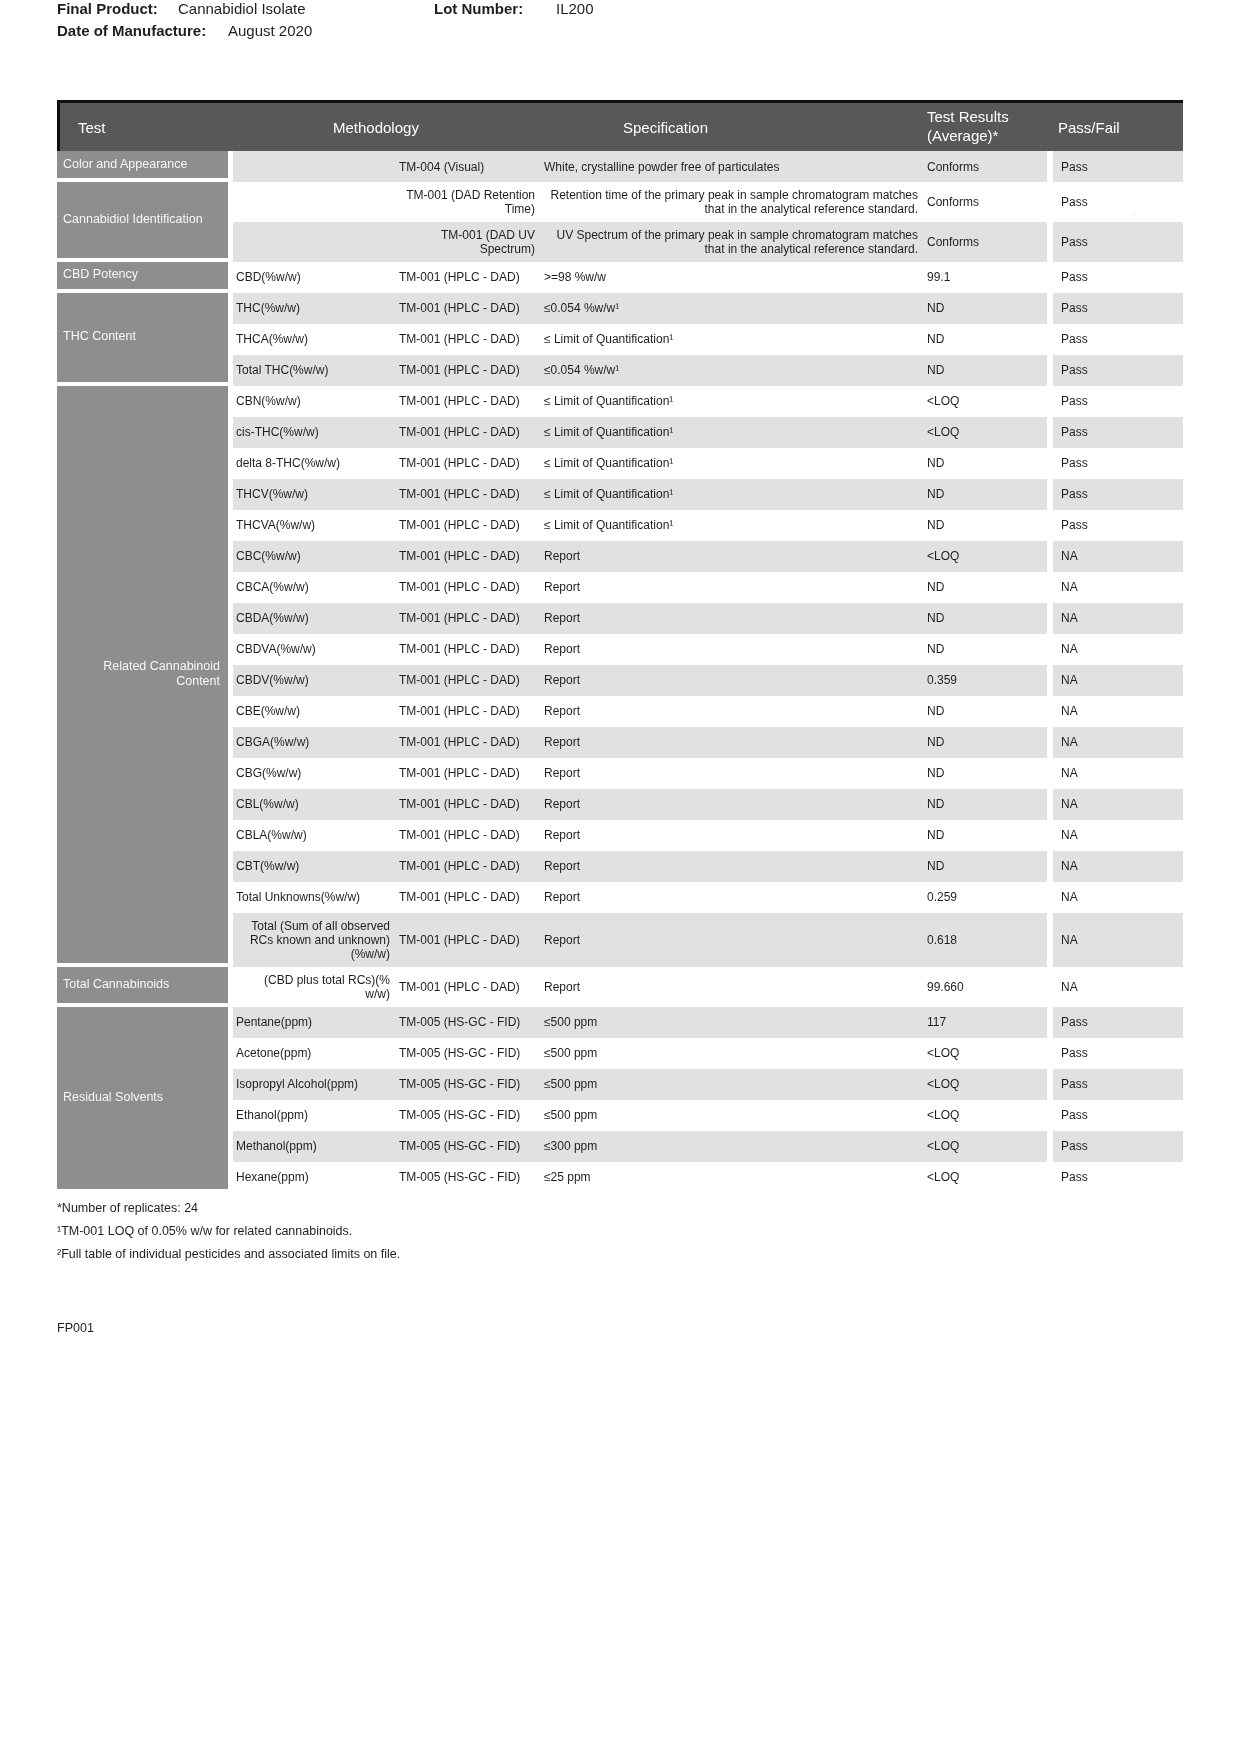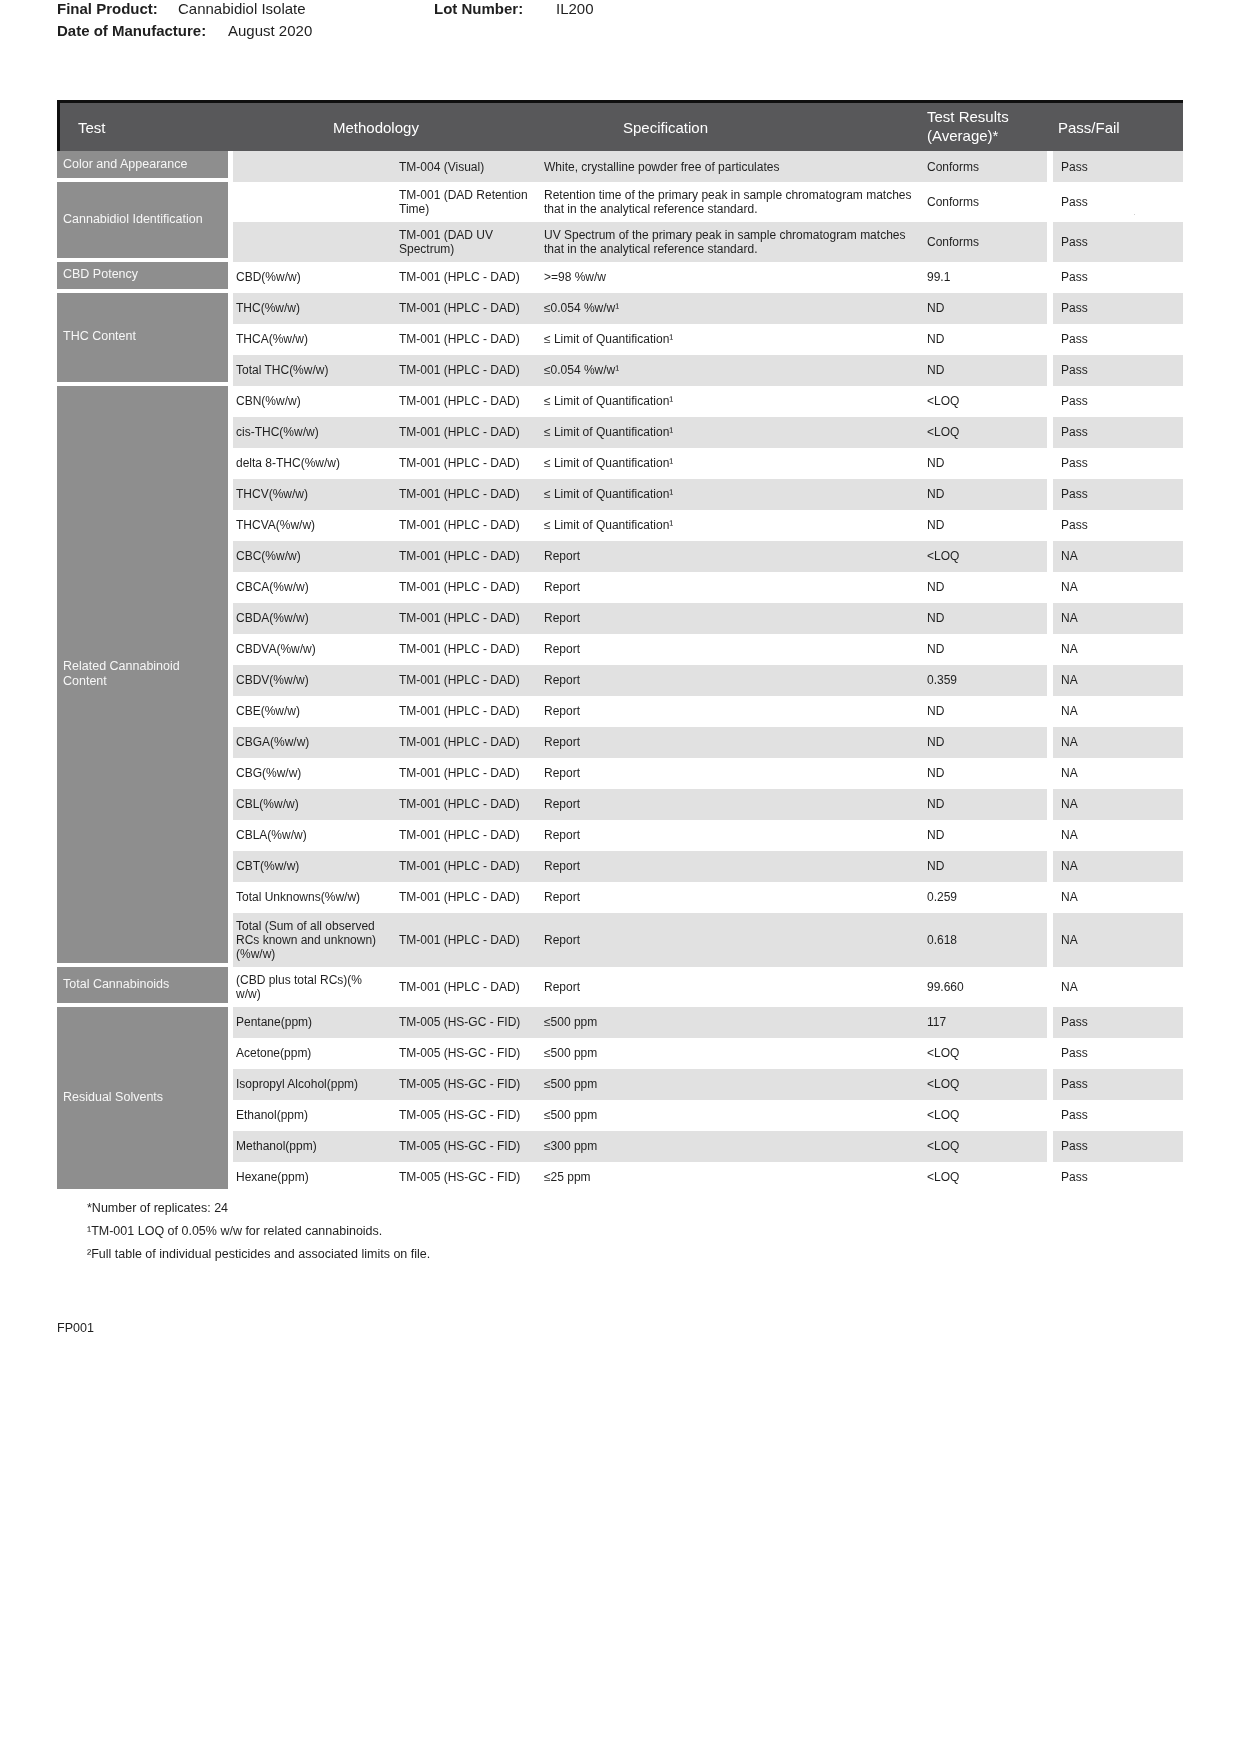--- a/index.html
+++ b/index.html
@@ -29,21 +29,21 @@
     border-top:3px solid #101010;border-left:3px solid #101010;
     color:#ffffff;font-size:15px;
   }
   .th{position:absolute;top:50%;transform:translateY(-50%);white-space:nowrap;}
   .th-test{left:18px;}
   .th-methodology{left:273px;}
   .th-specification{left:563px;}
   .th-results{left:867px;width:125px;white-space:normal;line-height:1.25;}
   .th-passfail{left:998px;}
 
-  .tbody{width:1126px;}
+  .tbody{width:1126px;text-align:right;}
   .group{display:flex;align-items:stretch;}
   .cat-cell{
     width:171px;flex:0 0 171px;margin-right:5px;margin-bottom:4px;
     background:var(--category-bg,#8e8e8e);color:#f7f7f7;
     font-size:12.5px;line-height:1.25;
     display:flex;align-items:center;box-sizing:border-box;padding:4px 8px 4px 6px;
   }
   .rows{flex:1 1 auto;display:flex;flex-direction:column;}
   .row{
     display:grid;grid-template-columns:163px 145px 383px 123px 6px 130px;
@@ -51,21 +51,21 @@
   }
   .cell{box-sizing:border-box;padding:6px 6px 5px 3px;display:flex;align-items:center;}
   .cell-spec,.cell-analyte{align-items:center;}
   .cell-pass{padding-left:8px;}
   .gap-cell{background:#ffffff;padding:0;}
   .row.striped .cell{background:var(--stripe-bg,#e1e1e1);}
   .row.striped .gap-cell{background:#ffffff;}
   .row .cell{background:#ffffff;}
   .row.striped .cell{background:var(--stripe-bg,#e1e1e1);}
 
-  .footnotes{margin-top:6px;font-size:12.5px;margin-left:30px;}
+  .footnotes{margin-top:6px;font-size:12.5px;}
   .footnote{margin:0 0 5px 0;line-height:1.45;}
   .form-number{margin-top:58px;font-size:12.5px;}
   .smudge{
     position:absolute;left:1133px;top:212px;width:8px;height:5px;
     color:#c9c9c9;font-size:9px;line-height:5px;
   }
 </style>
 </head>
 <body style="--header-bg: #58585a; --category-bg: #8e8e8e; --stripe-bg: #e1e1e1;">
 

